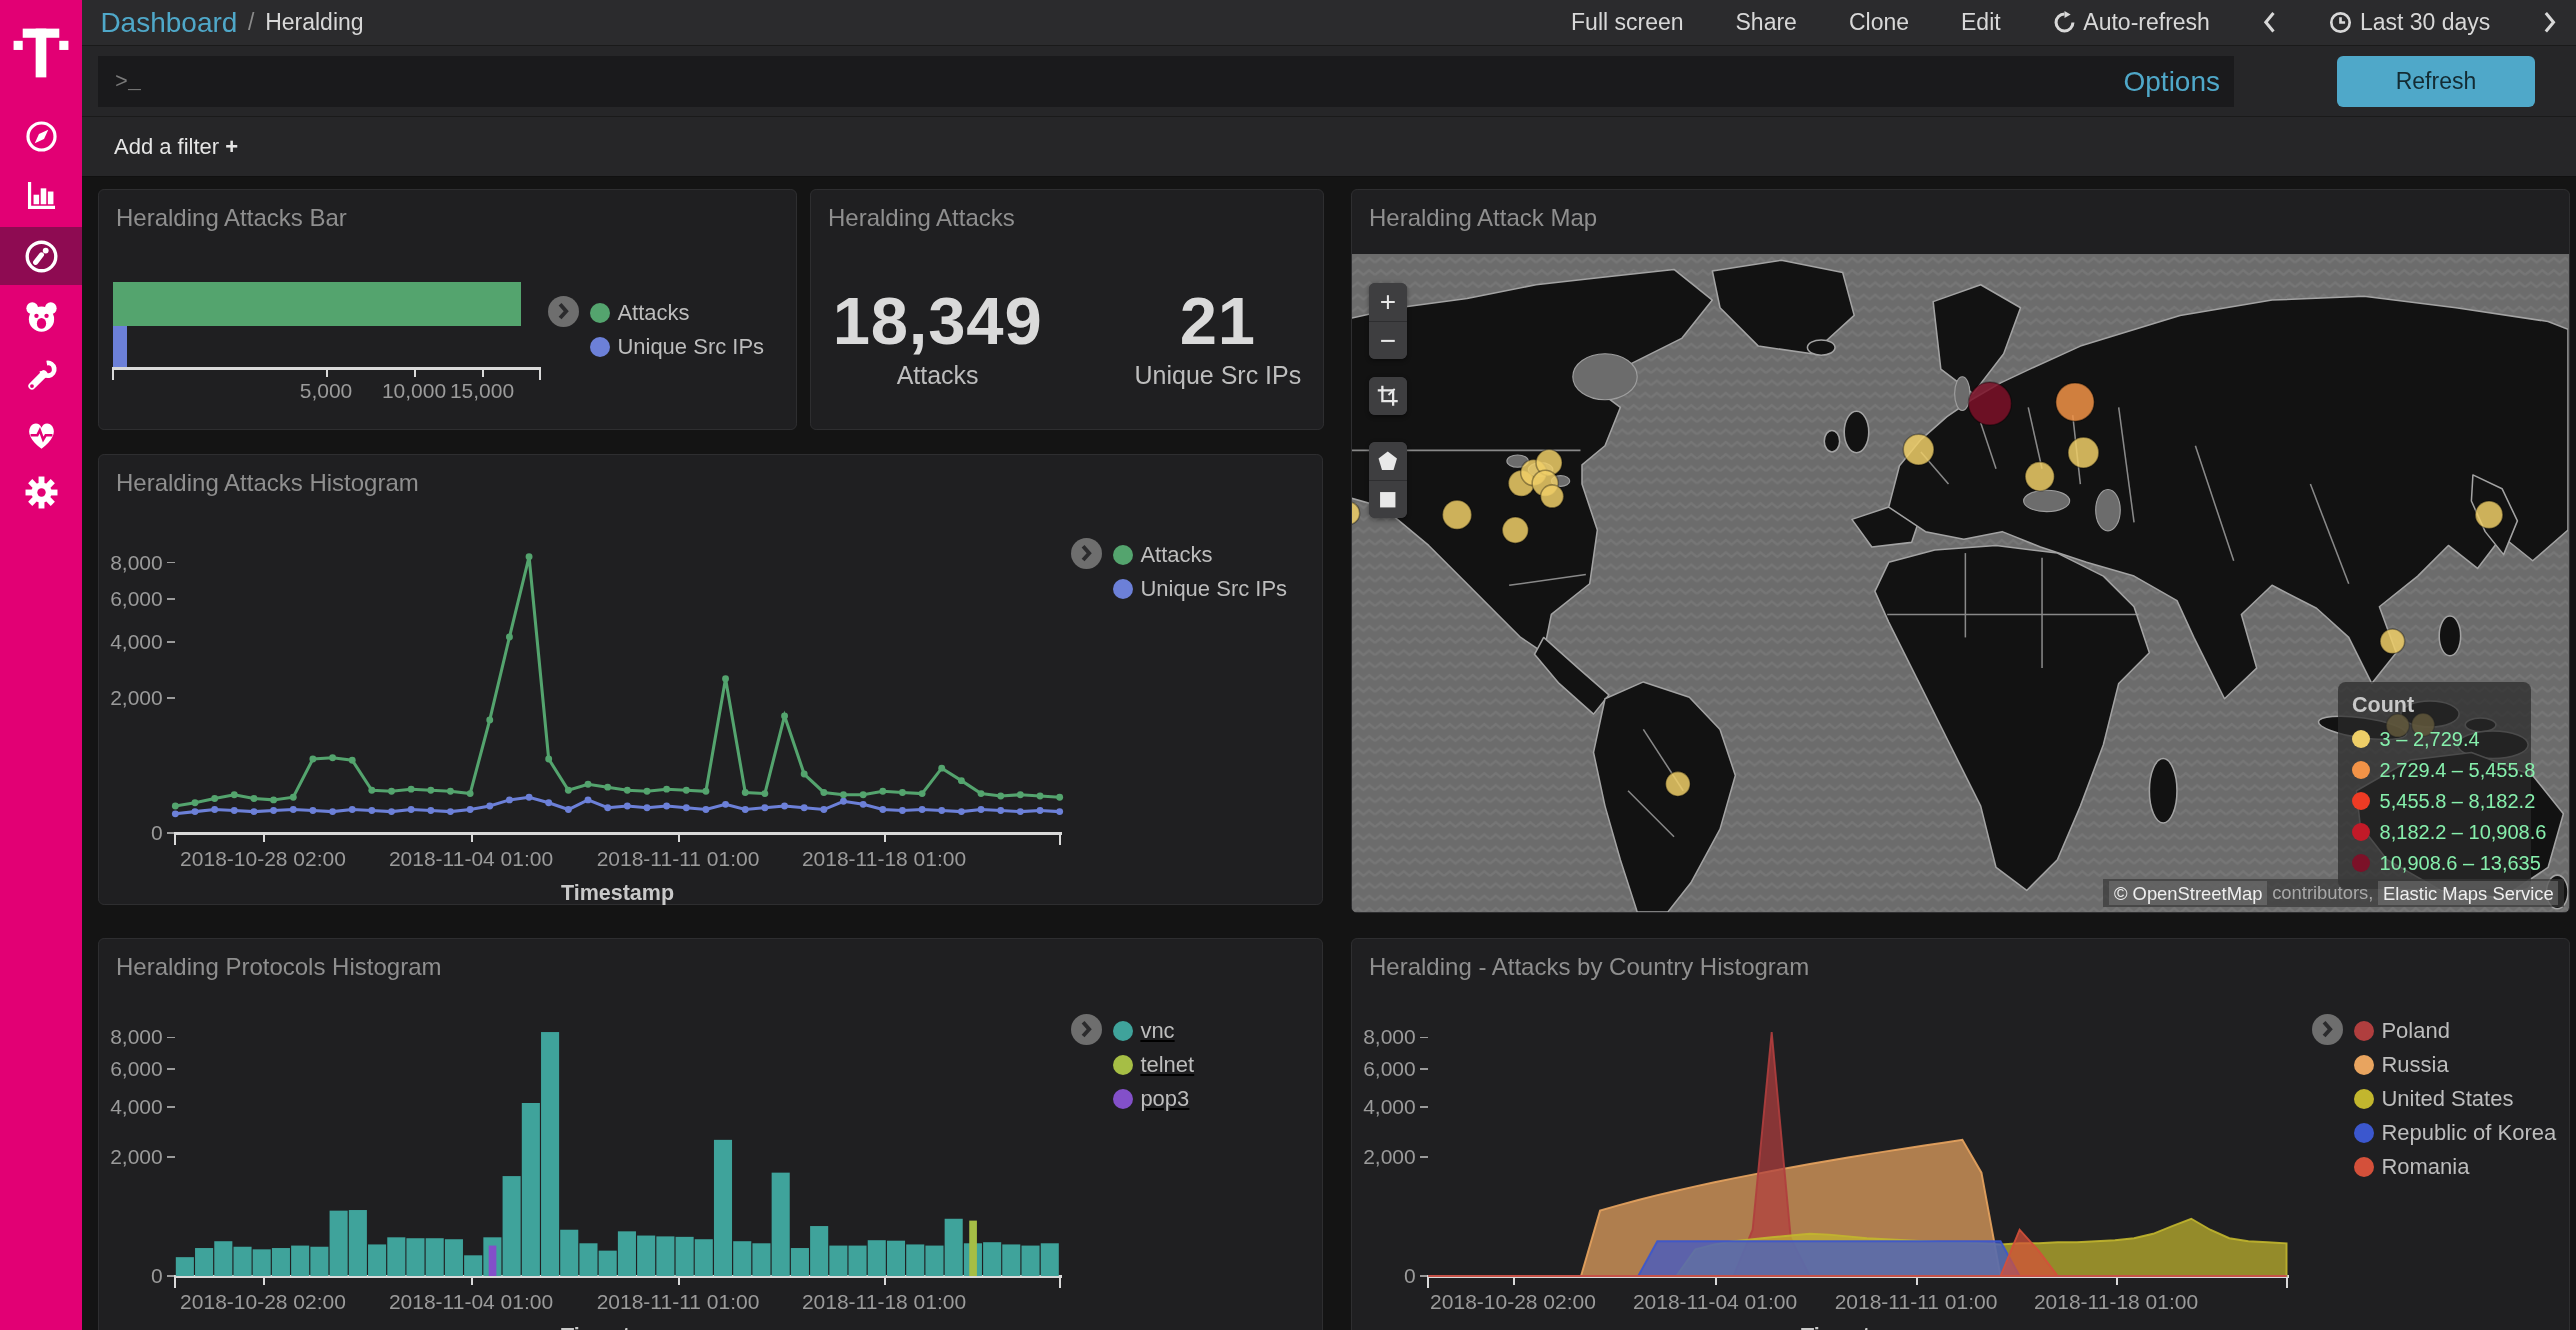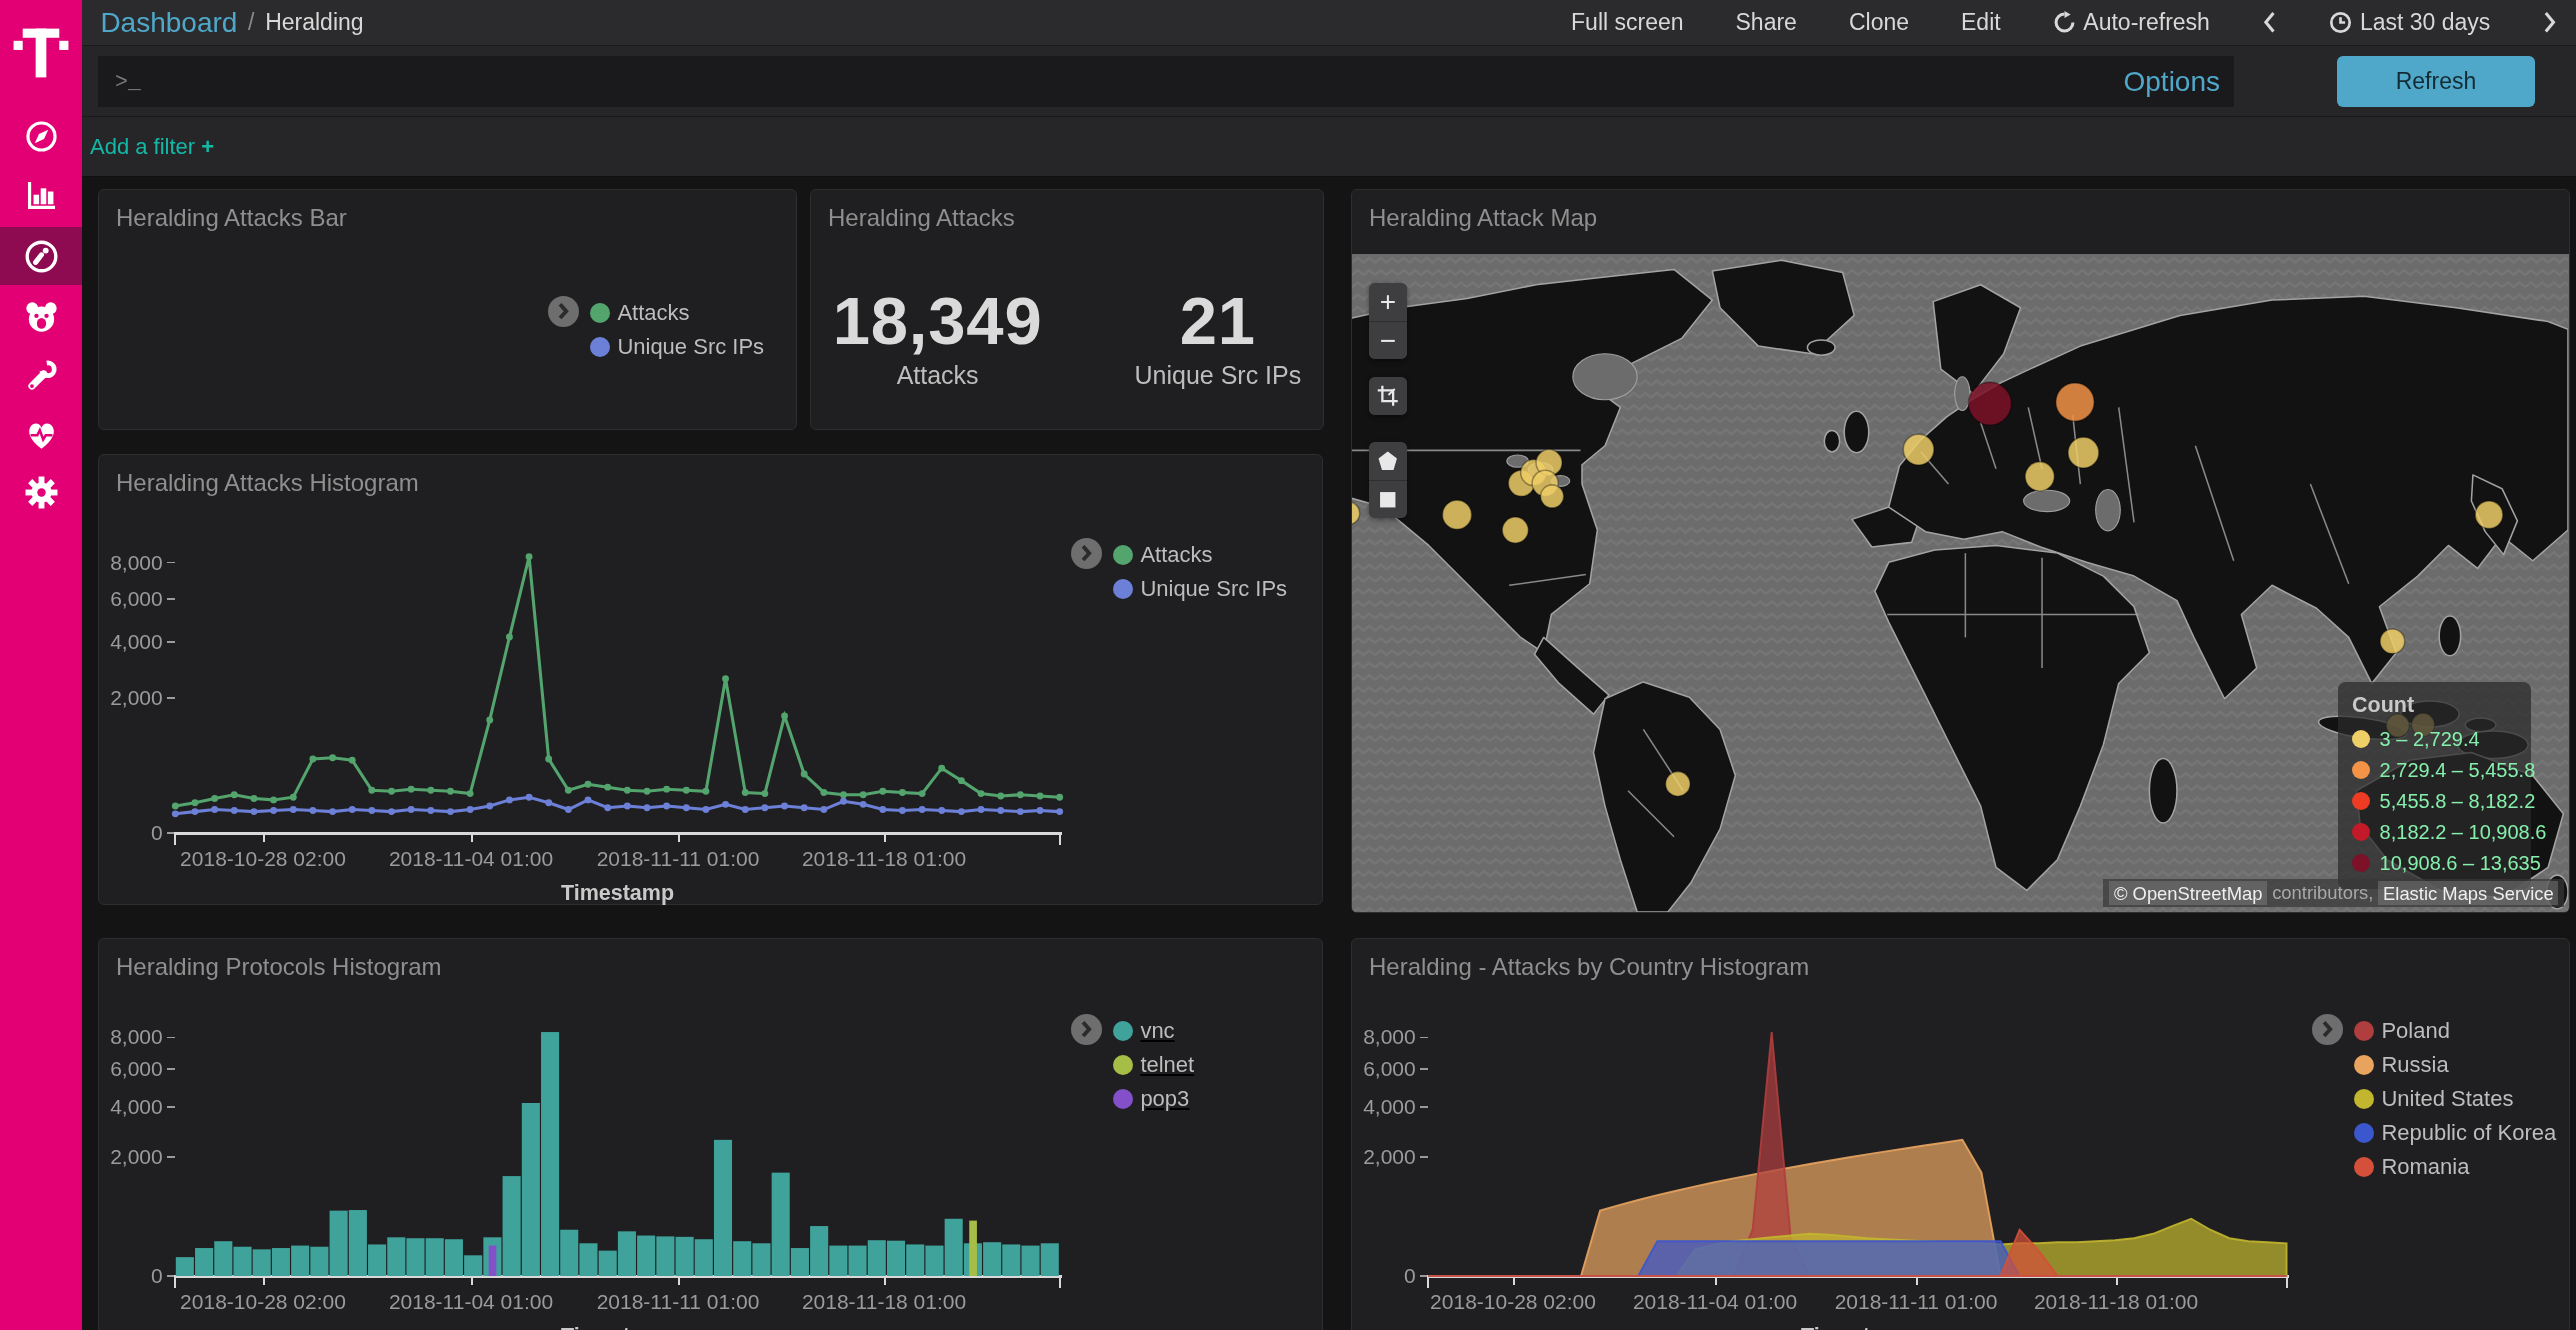--- a/index.html
+++ b/index.html
@@ -25,21 +25,21 @@
 
   #searchrow { position:absolute; left:82px; top:46px; right:0; height:71px; background:#262628; display:flex; align-items:center; border-bottom:0.8px solid #1a1a1a; }
   #searchbox { position:absolute; left:16px; top:10px; width:2136px; height:51px; background:#1A1A1C; display:flex; align-items:center; padding:0 17px; }
   #search-prompt { color:#7a7a7a; font-family:"Liberation Mono","DejaVu Sans Mono",monospace; font-size:21.5px; margin-right:17px; }
   #search-input { flex:1; background:transparent; border:none; outline:none; color:#c8c8c8; font-size:22px; font-family:inherit; }
   #search-input::placeholder { color:#8a8a8a; }
   #options-link { position:absolute; right:14px; top:0; height:51px; display:flex; align-items:center; color:#4FA8C9; font-size:28px; cursor:pointer; }
   #refresh-btn { position:absolute; left:2255px; top:10px; width:198px; height:51px; background:#4FA8C9; border:none; border-radius:6.1px; color:#132B33; font-size:23px; font-family:inherit; cursor:pointer; }
 
   #filterrow { position:absolute; left:82px; top:117px; right:0; height:60px; background:#262628; display:flex; align-items:center; border-bottom:0.8px solid #101010; }
-  #addfilter { margin-left:8px; color:#14b8a6; font-size:22px; cursor:pointer; }
+  #addfilter { margin-left:32px; color:#e5e5e5; font-size:22px; cursor:pointer; }
   #addfilter b { font-weight:bold; }
 
   
   .panel { position:absolute; background:#1F1F21; border:1.5px solid #2E2E30; border-radius:6.1px; }
   .panel-title { position:absolute; left:17px; top:14px; color:#8F8F8F; font-size:24px; white-space:nowrap; }
 
   
   .legend { position:absolute; }
   .legend-row { display:flex; align-items:flex-start; }
   .legend-chev { width:31px; height:31px; border-radius:50%; background:#6E6E6E; display:flex; align-items:center; justify-content:center; margin-right:10.7px; cursor:pointer; flex:0 0 auto; }
@@ -208,20 +208,33 @@
     </div>
     <button id="refresh-btn">Refresh</button>
   </div>
 
   <div id="filterrow">
     <span id="addfilter"><span>Add a filter</span> <b>+</b></span>
   </div>
 
   <section class="panel" style="left:98px; top:189px; width:699px; height:241px;">
     <div class="panel-title">Heralding Attacks Bar</div>
+    <div class="plot" id="plot-attacks_bar" style="left:14px; top:92px; width:426px; height:86px;">
+        <div style="position: absolute; left: 0px; top: 0px; height: 44px; width: 408px; background: rgb(84, 164, 110);"></div>
+        <div style="position: absolute; left: 0px; top: 44px; height: 41px; width: 14px; background: rgb(108, 128, 216);"></div>
+        <div class="axis-base"></div>
+        <div class="xcap" style="left: -1.5px;"></div>
+        <div class="xcap" style="left: 426px;"></div>
+        <div class="xtick" style="left: 213px;"></div>
+        <div class="xlabel" style="left: 213px; margin-top: 10.7px;">5,000</div>
+        <div class="xtick" style="left: 301px;"></div>
+        <div class="xlabel" style="left: 301px; margin-top: 10.7px;">10,000</div>
+        <div class="xtick" style="left: 369px;"></div>
+        <div class="xlabel" style="left: 369px; margin-top: 10.7px;">15,000</div>
+      </div>
     <div class="legend" id="legend-attacks_bar" style="left:449px; top:106px;">
         <div class="legend-row">
           <div class="legend-chev">
             <svg width="12.3" height="18.4" viewBox="0 0 16 24">
               <polyline points="4,3 12,12 4,21" fill="none" stroke="#2B2B2D" stroke-width="5"></polyline>
             </svg>
           </div>
           <div class="legend-items">
             <div class="legend-item">
               <div class="legend-dot" style="background: rgb(84, 164, 110);"></div>

